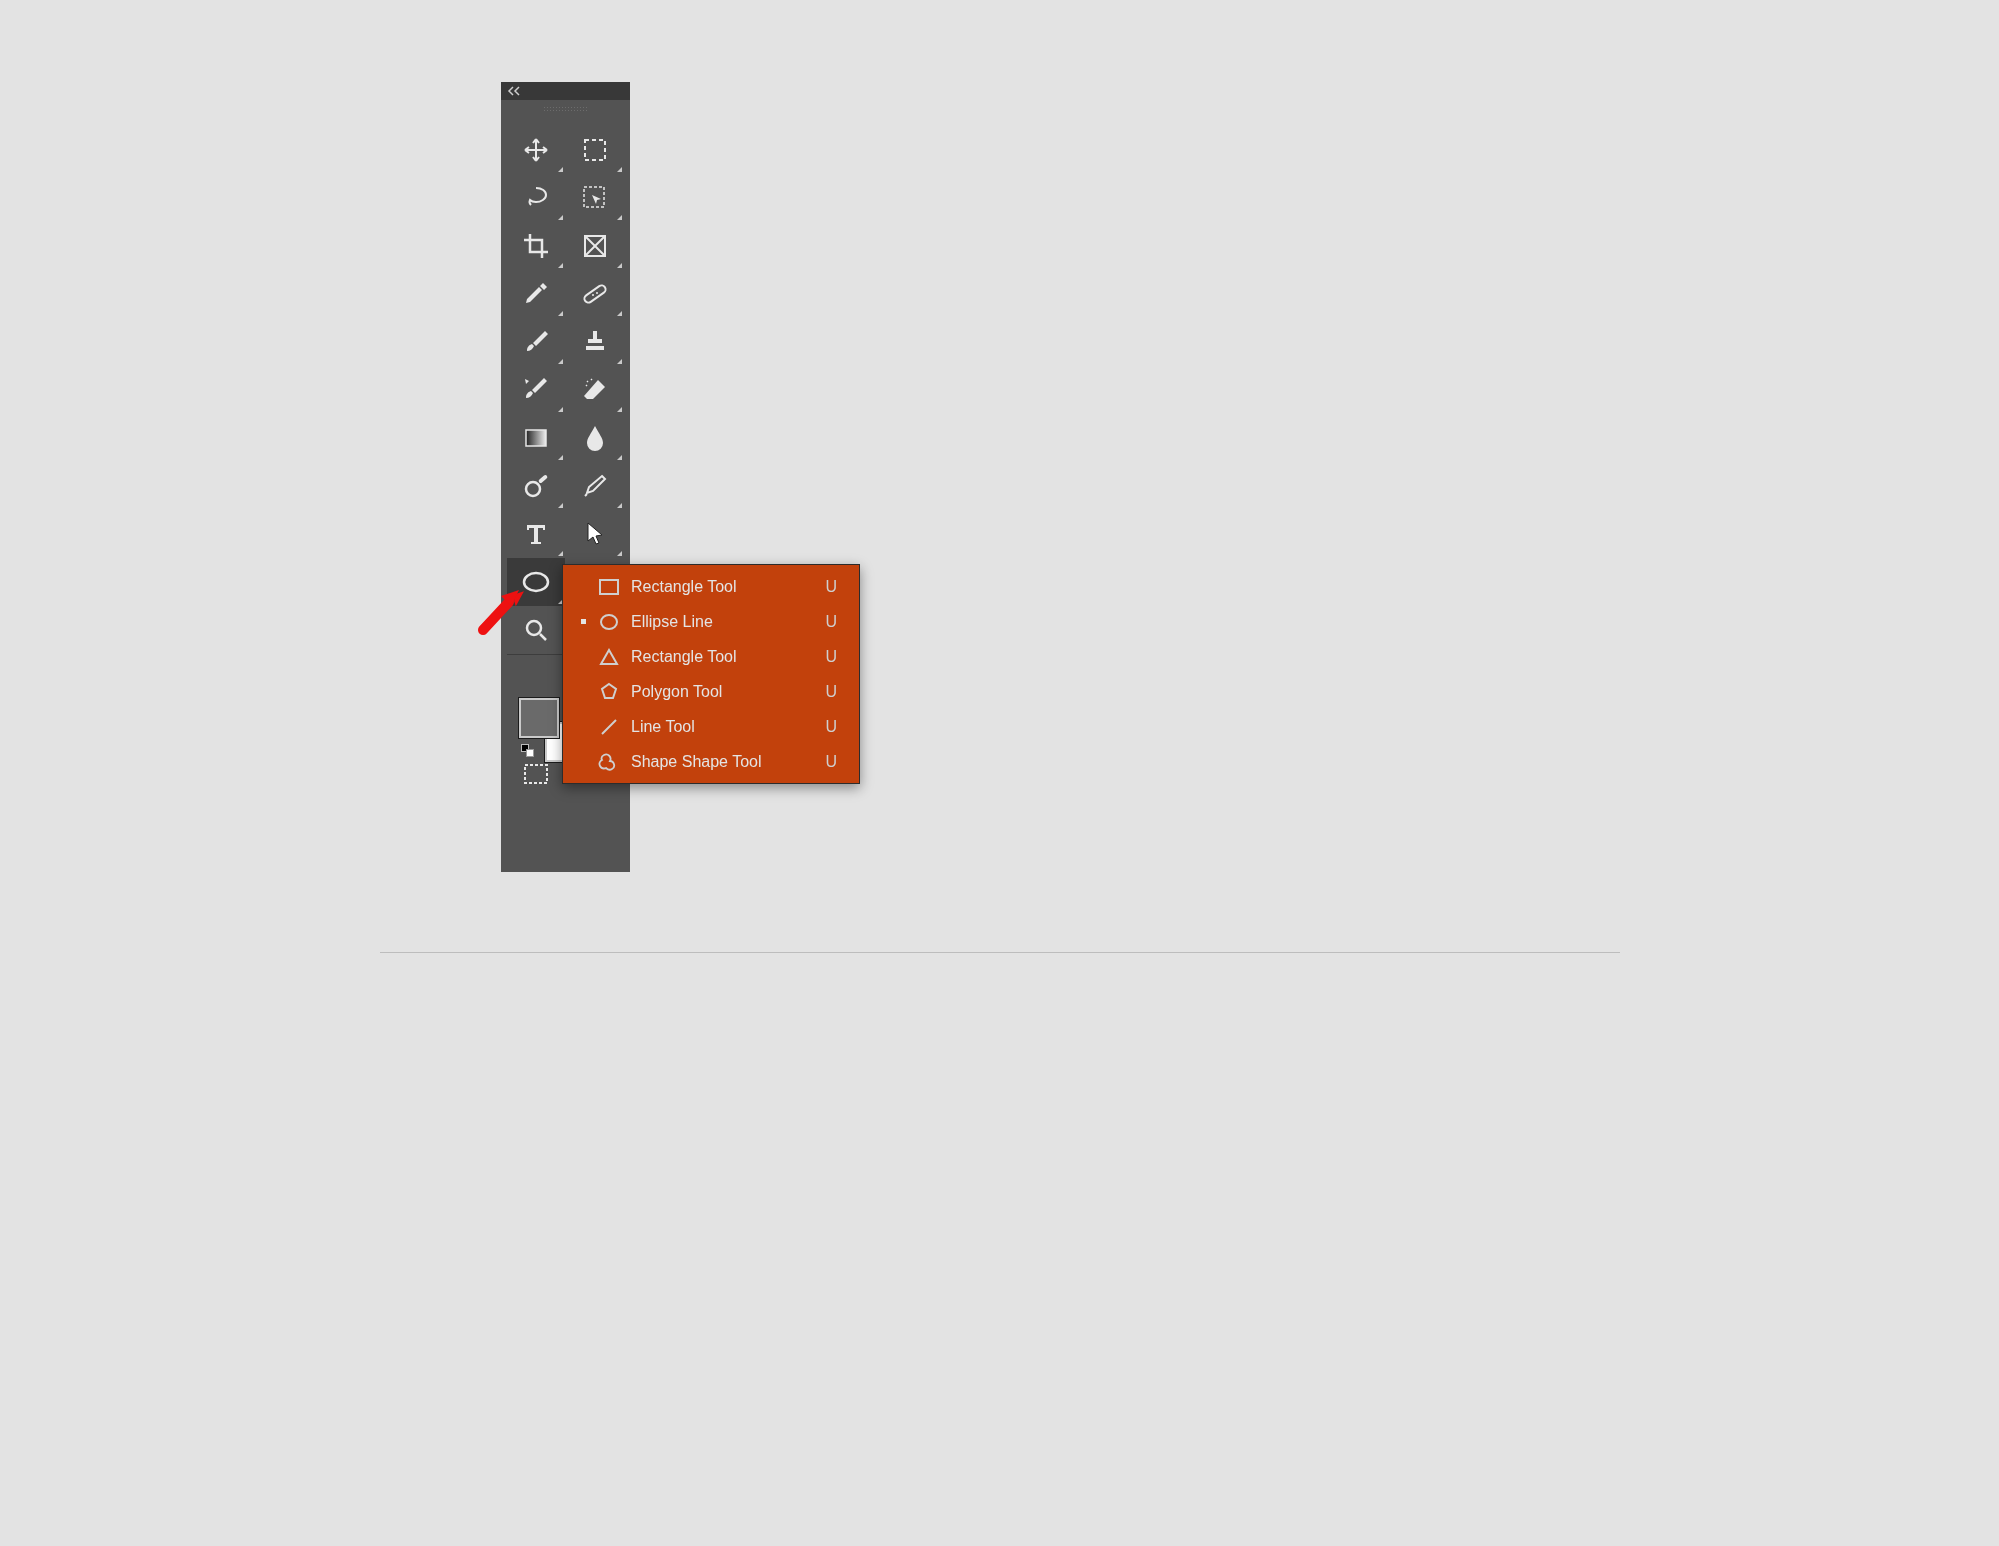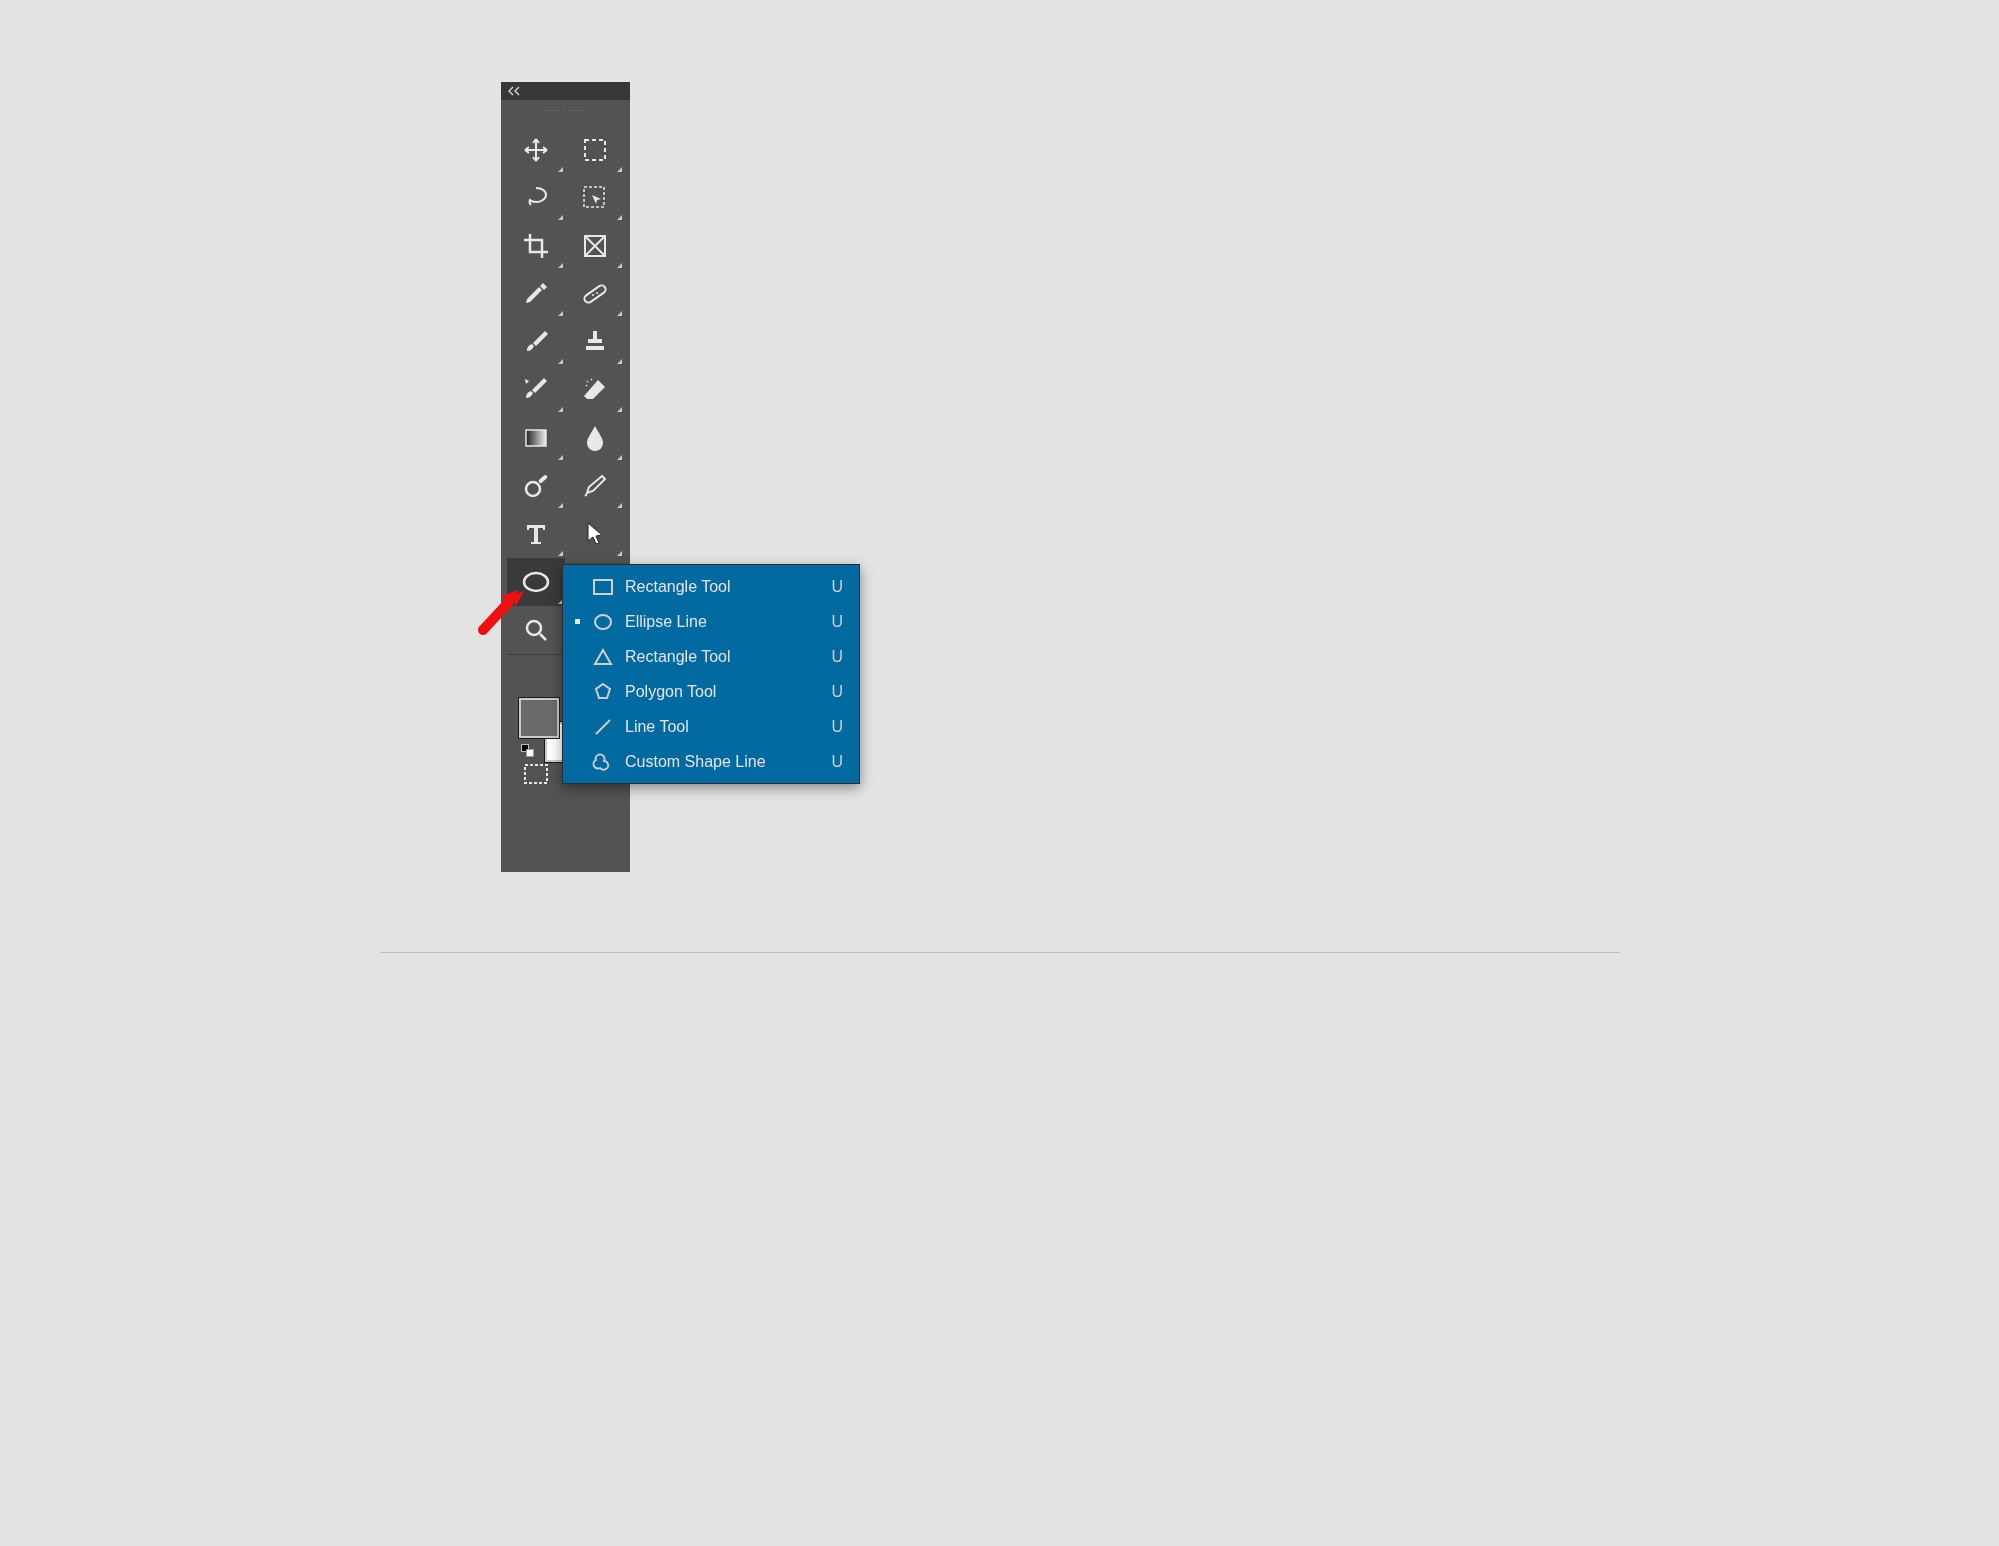--- a/index.html
+++ b/index.html
@@ -128,23 +128,23 @@
   .mask-btn {
     width: 58px; height: 44px;
     display:flex; align-items:center; justify-content:center;
     color:#e8e8e8; cursor:pointer;
   }
   .flyout {
     position: absolute;
     left: 562px;
     top: 564px;
     width: 298px;
-    background: #0369a1;
+    background: #c2410c;
     border: 1px solid #2c2c2c;
-    padding: 4px 2px;
+    padding: 4px 8px;
     box-shadow: 0 4px 12px rgba(0,0,0,0.4);
   }
   .flyout-item {
     display: flex;
     align-items: center;
     height: 35px;
     padding: 0 14px 0 8px;
     color: #e4e4e4;
     font-size: 16px;
     cursor: pointer;
@@ -389,21 +389,21 @@
     <span class="fi-label">Line Tool</span>
     <span class="fi-key">U</span>
   </div>
   <div class="flyout-item">
     <span class="fi-dot"></span>
     <span class="fi-icon">
       <svg width="22" height="20">
           <path d="M6 3c4-2 8 2 6 6 4 0 6 6 2 8-3 2-6-1-6-1s-4 2-6-2c-2-4 2-6 2-6s-2-3 2-5z" stroke="#cfcfcf" stroke-width="1.8" fill="none"></path>
         </svg>
     </span>
-    <span class="fi-label">Custom Shape Line</span>
+    <span class="fi-label">Shape Shape Tool</span>
     <span class="fi-key">U</span>
   </div>
 </div>
 
 <svg class="red-arrow" width="50" height="50" viewBox="0 0 50 50">
   <path d="M6 44 L38 12 L30 10 L46 2 L40 18 L36 10 Z" fill="#e11" transform="rotate(8 25 25)"></path>
   <path d="M8 44 L34 16" stroke="#e11" stroke-width="10" stroke-linecap="round"></path>
   <path d="M44 4 L26 10 L36 20 Z" fill="#e11"></path>
 </svg>
 

